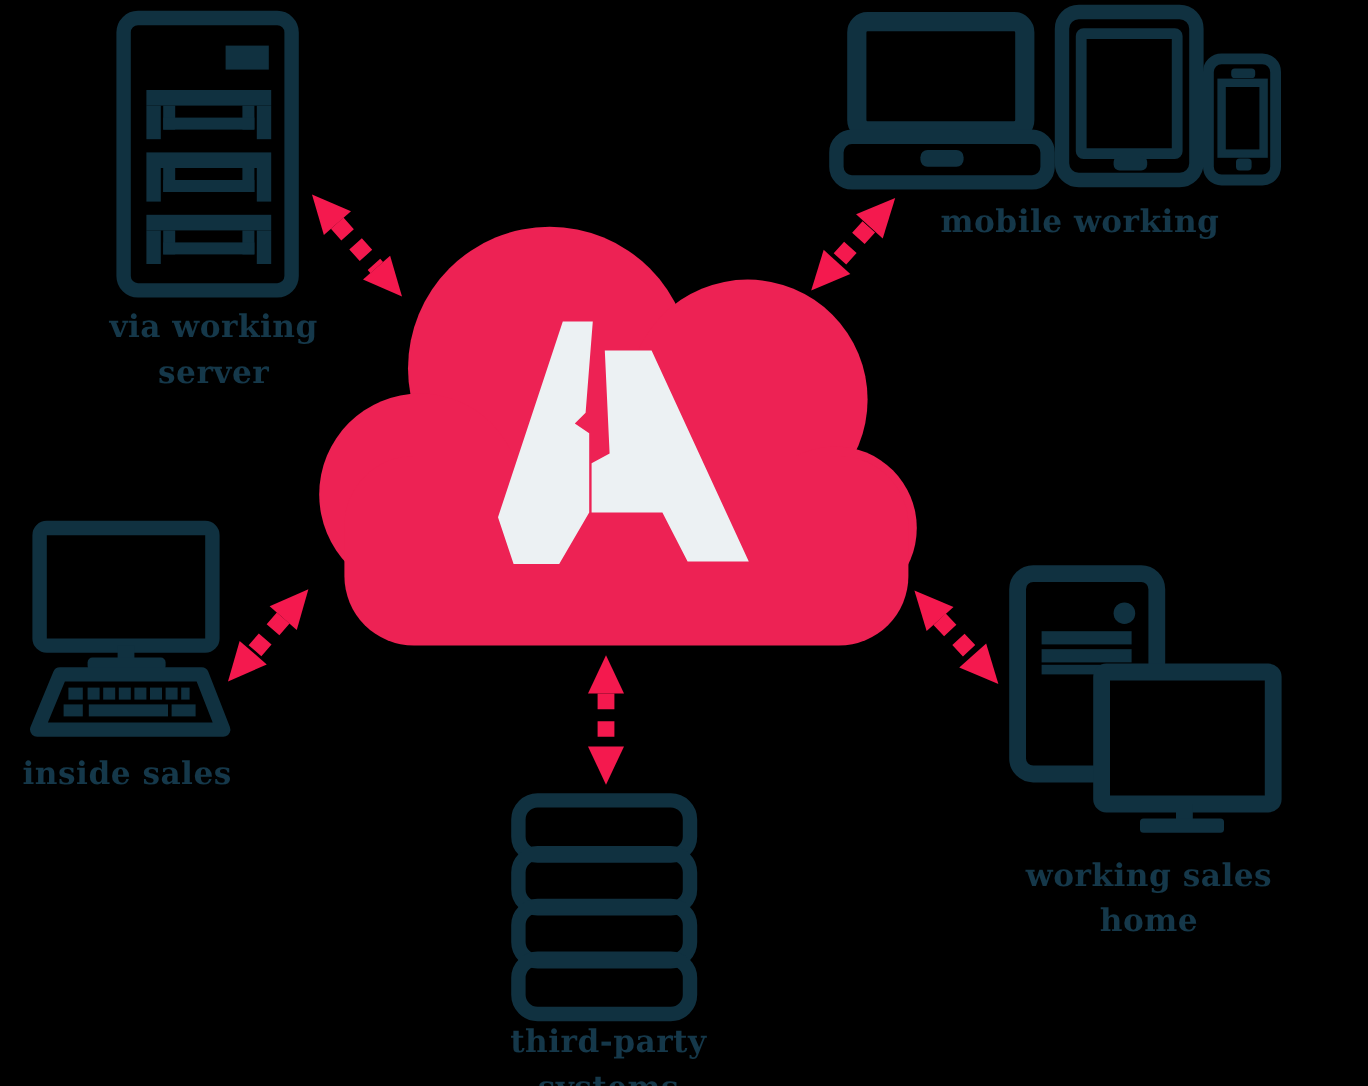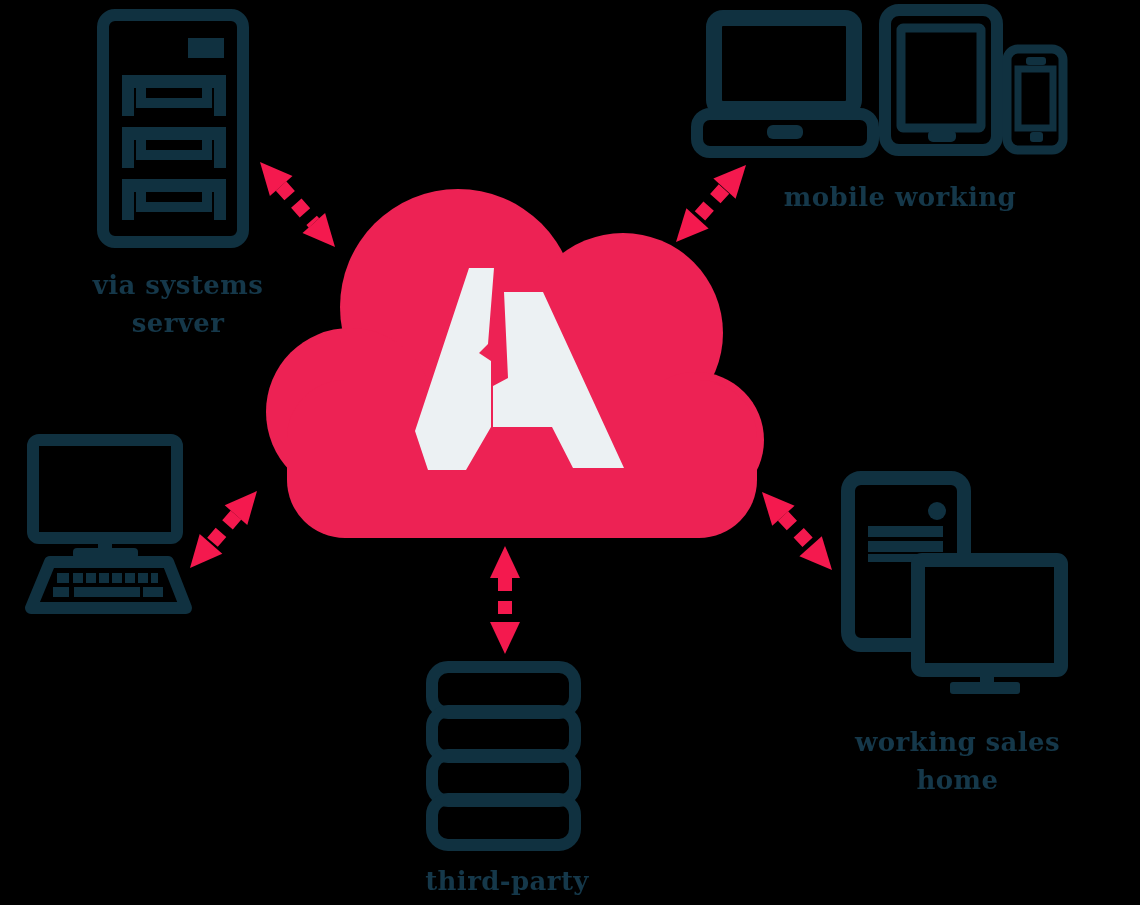--- a/index.html
+++ b/index.html
@@ -1,19 +1,19 @@
 <!DOCTYPE html>
 <html><head>
 <meta charset="utf-8">
 <style>
   html,body{margin:0;padding:0;background:#000;}
   #stage{position:relative;width:1140px;height:905px;background:#000;overflow:hidden;
          font-family:"DejaVu Serif", serif;}
   .label{position:absolute;color:#15384A;font-weight:bold;font-size:26px;line-height:38px;
-         text-align:center;letter-spacing:.4px;margin-top:12px;}
+         text-align:center;letter-spacing:.4px;}
   svg{position:absolute;top:0;left:0;}
 </style>
 </head>
 <body>
 
 <div id="stage">
 
   <svg width="1140" height="905" viewBox="0 0 1140 905">
 
     <g fill="#ED2254">
@@ -134,24 +134,25 @@
 
     <g>
       <rect x="432" y="667" width="143" height="46" rx="16" fill="none" stroke="#103140" stroke-width="12"></rect>
       <rect x="432" y="711" width="143" height="46" rx="16" fill="none" stroke="#103140" stroke-width="12"></rect>
       <rect x="432" y="755" width="143" height="46" rx="16" fill="none" stroke="#103140" stroke-width="12"></rect>
       <rect x="432" y="799" width="143" height="46" rx="16" fill="none" stroke="#103140" stroke-width="12"></rect>
     </g>
   </svg>
 
   <div class="label" style="left:58px;top:254px;width:240px;">
-    <span>via systems</span><br>
+    <span>via working</span><br>
     <span>server</span>
   </div>
 
   <div class="label" style="left:770px;top:166px;width:260px;">mobile working</div>
 
+  <div class="label" style="left:0px;top:626px;width:212px;">inside sales</div>
 
   <div class="label" style="left:815px;top:711px;width:285px;">working sales home</div>
 
   <div class="label" style="left:372px;top:850px;width:270px;">third-party systems</div>
 
 </div>
 
 </body></html>

